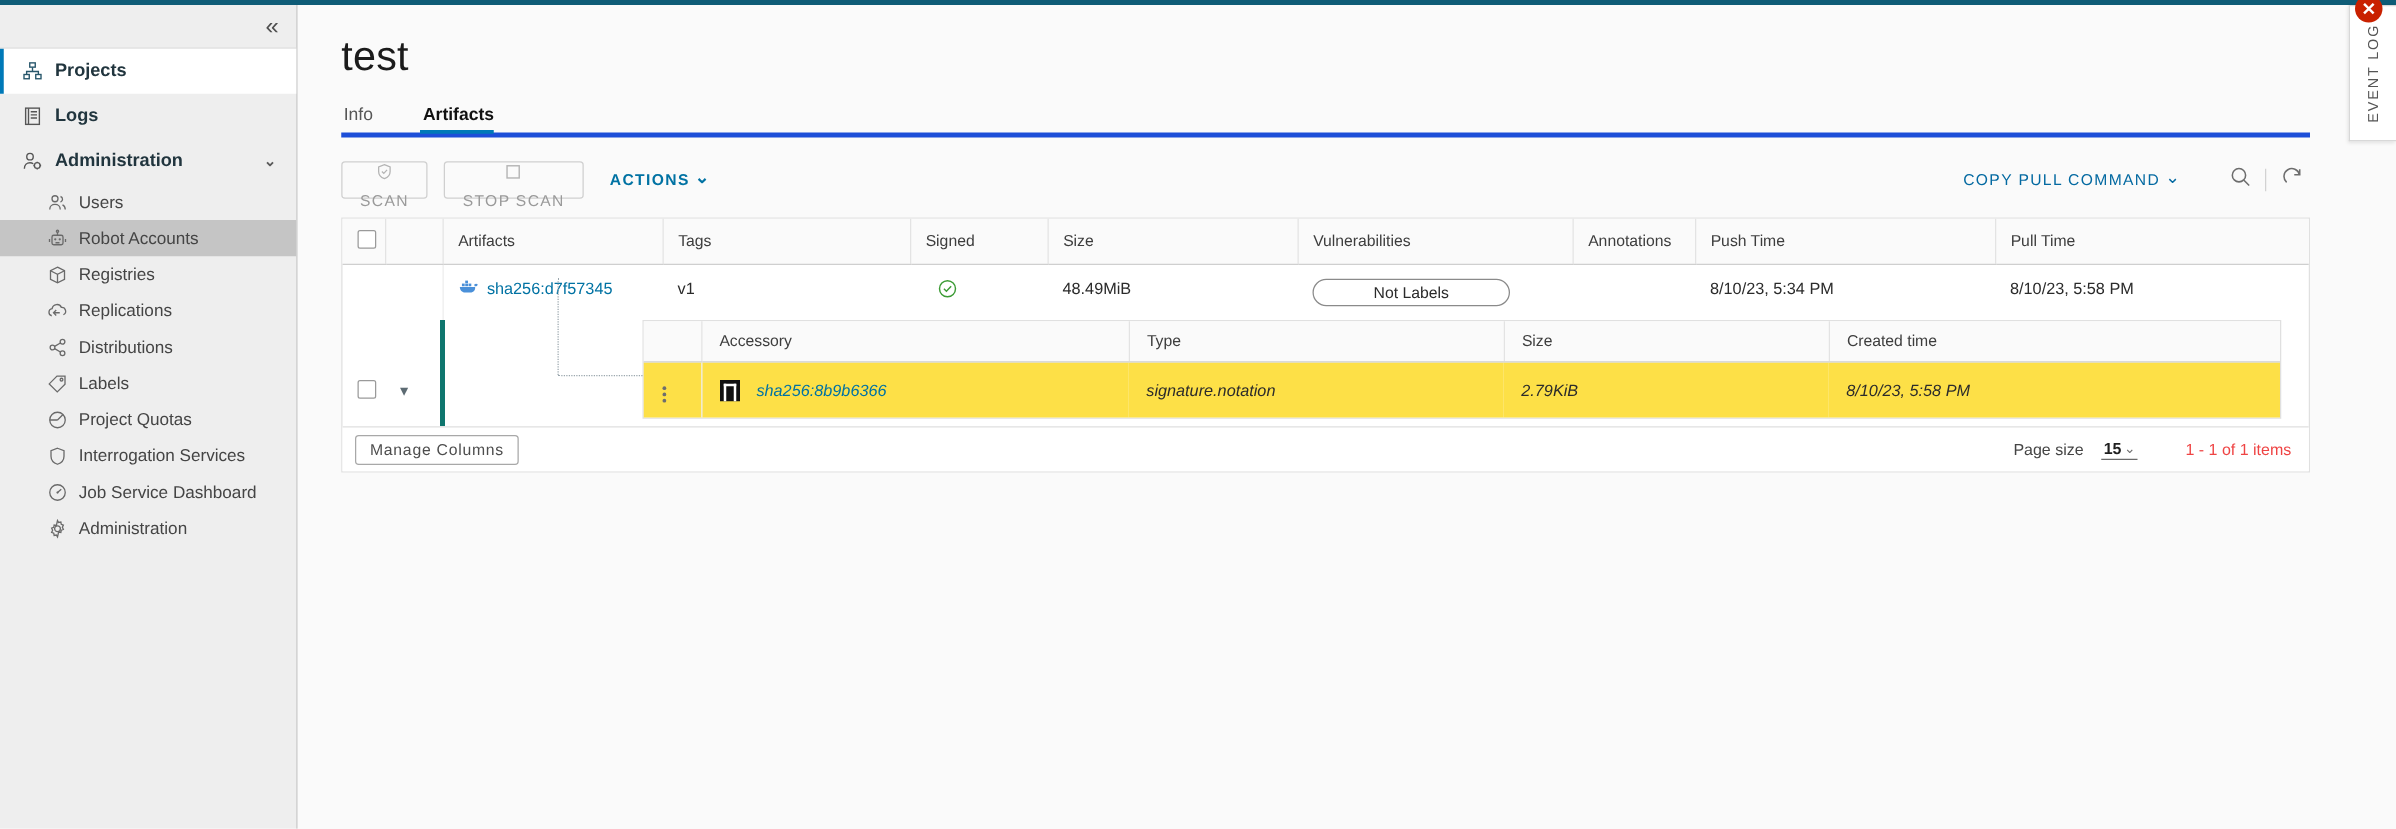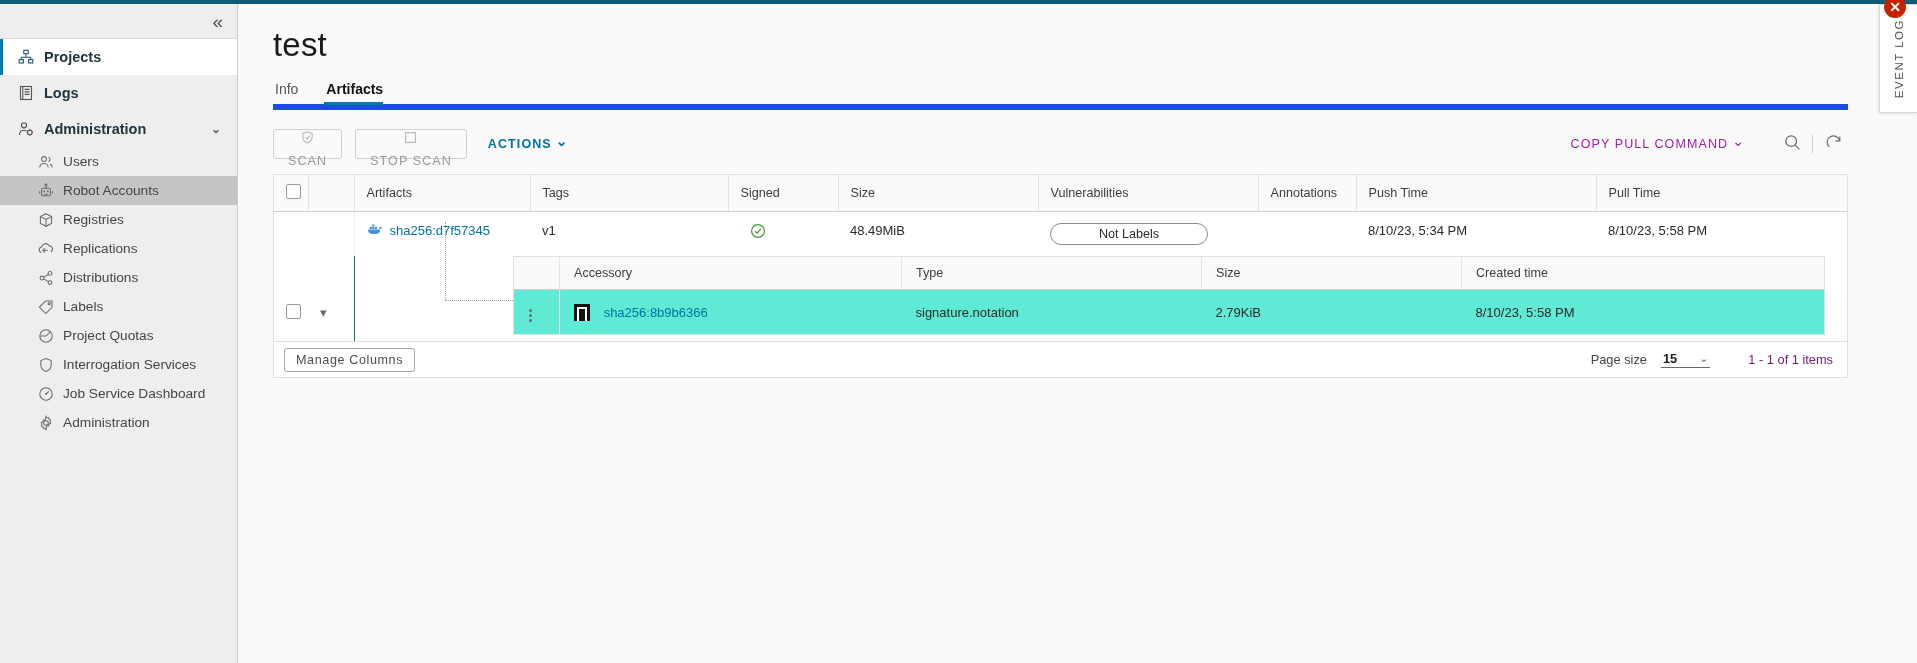--- a/index.html
+++ b/index.html
@@ -68,22 +68,22 @@
   }
   .breadcrumb a { color: #0072a3; text-decoration: none; cursor: pointer; }
   .breadcrumb .sep { display: inline-block; width: 8px; }
   .page-title {
     margin: 22px 0 0 34px;
     font-size: 33px; font-weight: 400; color: #1b1b1b;
     letter-spacing: .2px;
   }
   .tabs {
     margin: 16px 0 0 34px;
-    display: flex; align-items: flex-end; gap: 0px;
-    border-bottom: 6px solid #1d4ed8;
+    display: flex; align-items: flex-end; gap: 12px;
+    border-bottom: 4px solid #1d4ed8;
     width: 1575px;
     height: 30px;
   }
   .tab {
     font-size: 14px; color: #565656; padding: 0 12px 7px 2px;
     cursor: pointer; position: relative; margin-right: 14px;
   }
   .tab.active { color: #111111; font-weight: 600; }
   .tab.active::after {
     content: ""; position: absolute; left: 0; right: 12px; bottom: -1px;
@@ -102,21 +102,21 @@
     background: #fafafa; color: #9a9a9a;
     font-size: 12.5px; letter-spacing: 1.1px; text-transform: uppercase;
     cursor: default; margin-right: 13px; flex-direction: column;
   }
   .btn-link {
     display: inline-flex; align-items: center; gap: 4px;
     height: 30px; padding: 0 8px;
     color: #0072a3; font-size: 12.5px; letter-spacing: 1.1px;
     text-transform: uppercase; font-weight: 600; cursor: pointer;
   }
-  .btn-link.disabled { color: #a21caf; font-weight: 400; cursor: default; }
+  .btn-link.disabled { color: #0369a1; font-weight: 400; cursor: default; }
   .spacer { flex: 1 1 auto; }
   .icon-btn {
     width: 30px; height: 30px; display: inline-flex;
     align-items: center; justify-content: center; cursor: pointer;
     color: #6d6d6d;
   }
   .vdiv { width: 1px; height: 18px; background: #d2d2d2; margin: 0 5px; }
 
   
   .card {
@@ -173,21 +173,21 @@
   table.acc { width: 100%; border-collapse: collapse; }
   table.acc th {
     text-align: left; font-size: 12.6px; font-weight: 400; color: #3d3d3d;
     padding: 9px 0 9px 14px; height: 31px;
     background: #fafafa; border-bottom: 1px solid #cfcfcf;
     border-left: 1px solid #e3e3e3; white-space: nowrap;
   }
   table.acc th.nb { border-left: none; }
   table.acc td {
     font-size: 13px; color: #2b2b2b; padding: 10px 0 10px 14px;
-    vertical-align: middle; background: #5eead4;
+    vertical-align: middle; background: #fde047; font-style: italic;
   }
   .kebab {
     display: inline-flex; flex-direction: column; gap: 2px; cursor: pointer;
     padding: 2px 5px;
   }
   .kebab i { width: 3px; height: 3px; background: #6e6e6e; border-radius: 50%; display: block; }
   .notation-ic {
     display: inline-block; width: 16px; height: 17px; background: #111111;
     position: relative; vertical-align: -4px; margin-right: 10px;
   }
@@ -205,26 +205,26 @@
   }
   .manage-cols {
     border: 1px solid #a8a8a8; border-radius: 3px;
     background: #ffffff; color: #4d4d4d;
     font-size: 12.6px; letter-spacing: .6px;
     padding: 4px 11px; cursor: pointer;
   }
   .pager { margin-left: auto; display: flex; align-items: center; gap: 0; }
   .pg-label { font-size: 12.8px; color: #454545; margin-right: 14px; }
   .pg-select {
-    display: inline-flex; align-items: center; gap: 22px;
+    display: inline-flex; align-items: center; gap: 2px;
     border-bottom: 1px solid #6a6a6a; padding: 0 2px 1px 2px;
     font-size: 12.8px; color: #1f1f1f; cursor: pointer; font-weight: 600;
   }
   .pg-select .cv { color: #6b6b6b; font-size: 11px; font-weight: 400; }
-  .pg-count { font-size: 12.8px; color: #701a75; margin-left: 38px; }
+  .pg-count { font-size: 12.8px; color: #ef4444; margin-left: 38px; }
 
   
   .event-rail {
     position: absolute; top: 4px; right: 0; width: 38px; height: 109px;
     background: #ffffff;
     border: 1px solid #d8d8d8; border-right: none;
     box-shadow: -1px 1px 3px rgba(0,0,0,.10);
     display: flex; align-items: center; justify-content: center;
   }
   .event-rail span {
@@ -513,21 +513,21 @@
           <td>48.49MiB</td>
           <td>
             <span class="badge-pill">Not Labels</span>
           </td>
           <td></td>
           <td>8/10/23, 5:34 PM</td>
           <td>8/10/23, 5:58 PM</td>
         </tr>
 
         <tr>
-          <td colspan="8" style="padding:0 0 6px 0;position:relative;border-left:1px solid #0f766e">
+          <td colspan="8" style="padding:0 0 6px 0;position:relative;border-left:4px solid #0f766e">
 
             <div class="tree-wrap">
               <div class="vdot" style="left:90px;top:-34px;height:78px"></div>
               <div class="hdot" style="left:90px;top:44px;width:68px"></div>
             </div>
             <div style="margin-left:158px;margin-right:22px">
               <div class="acc-card">
                 <table class="acc">
                   <thead>
                     <tr>

